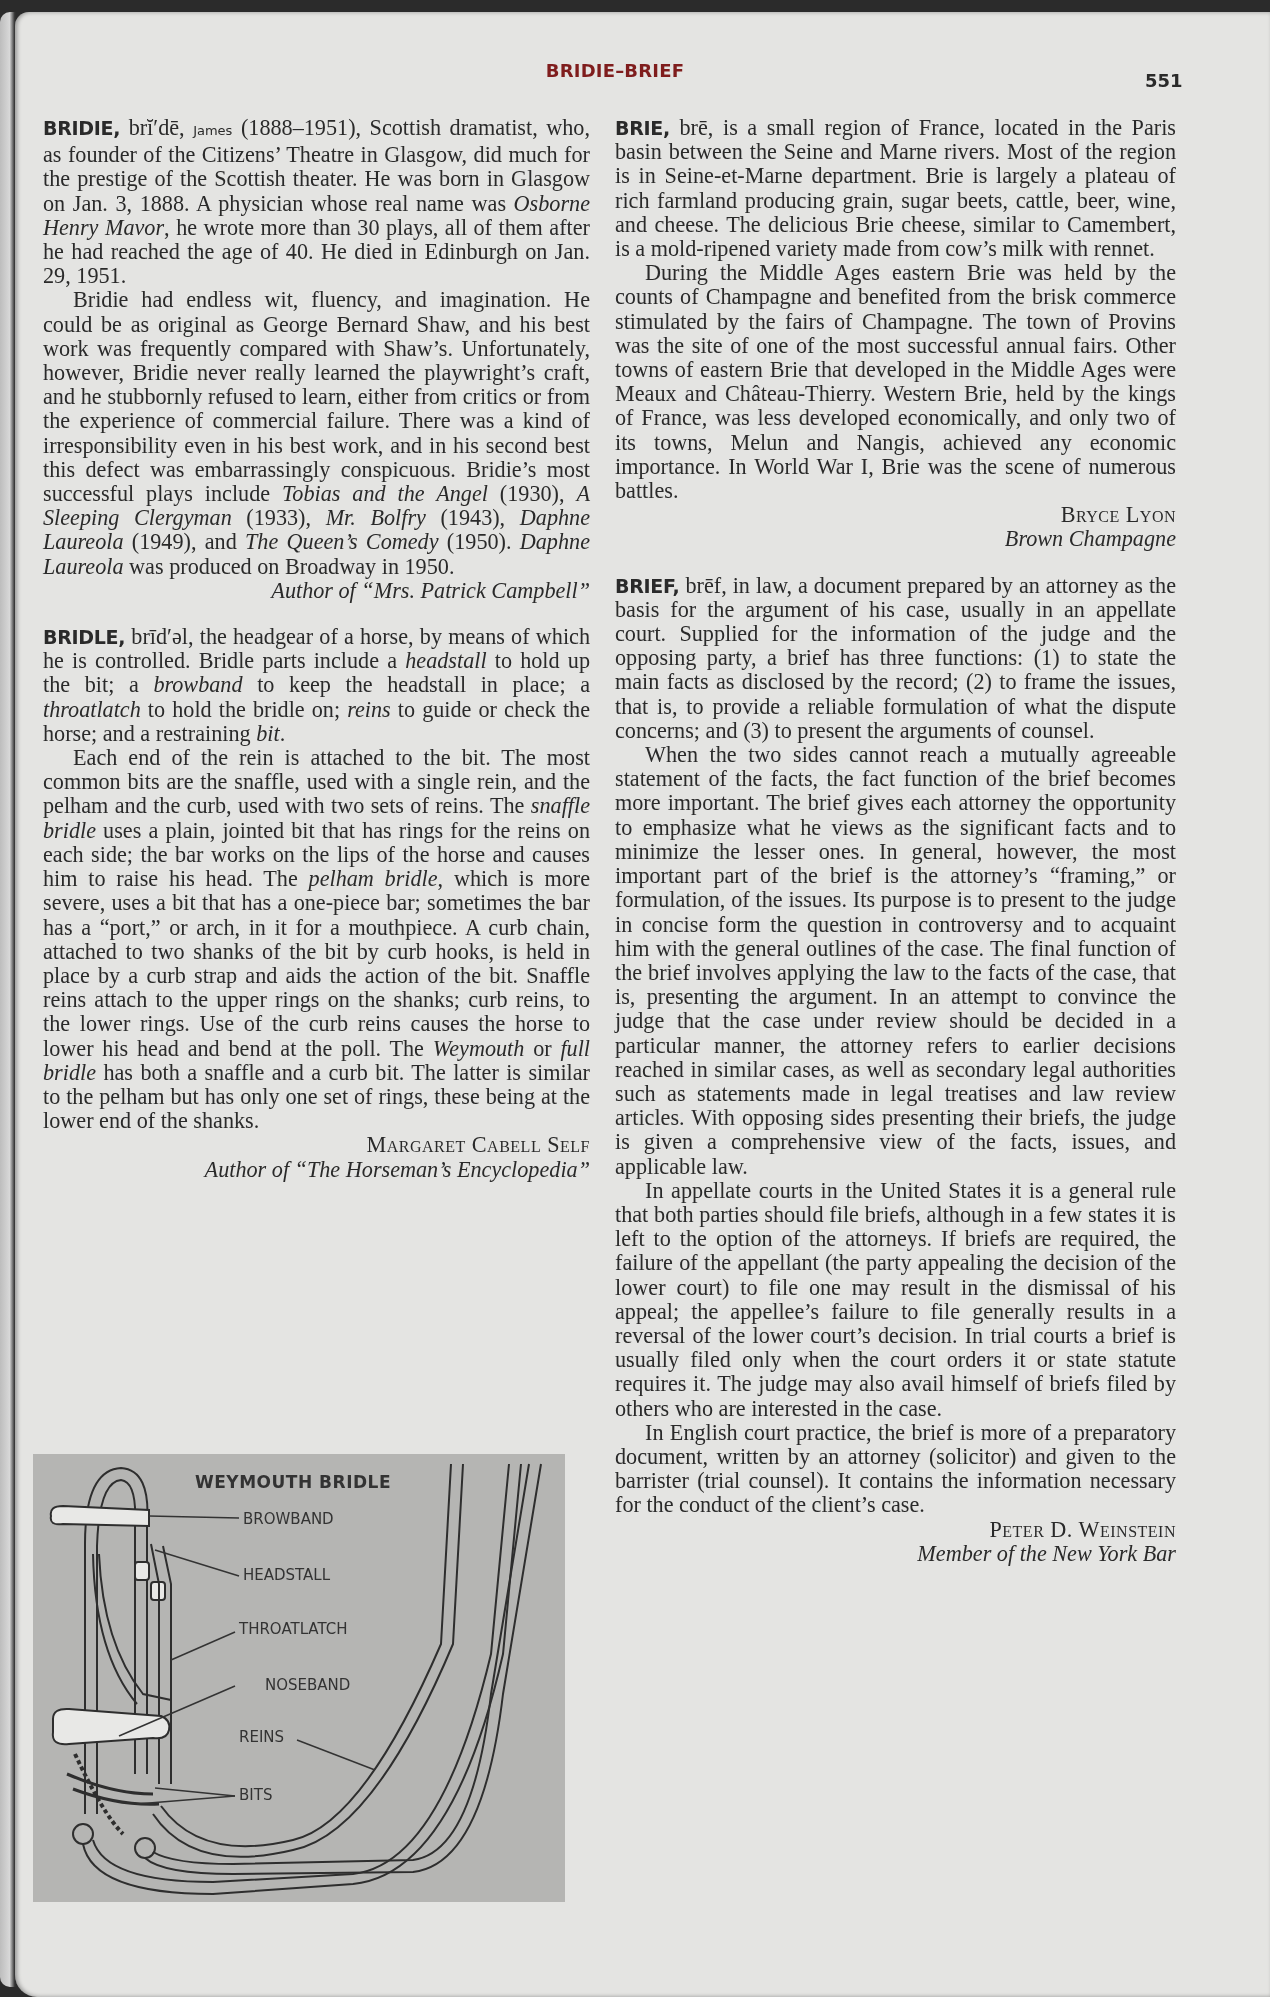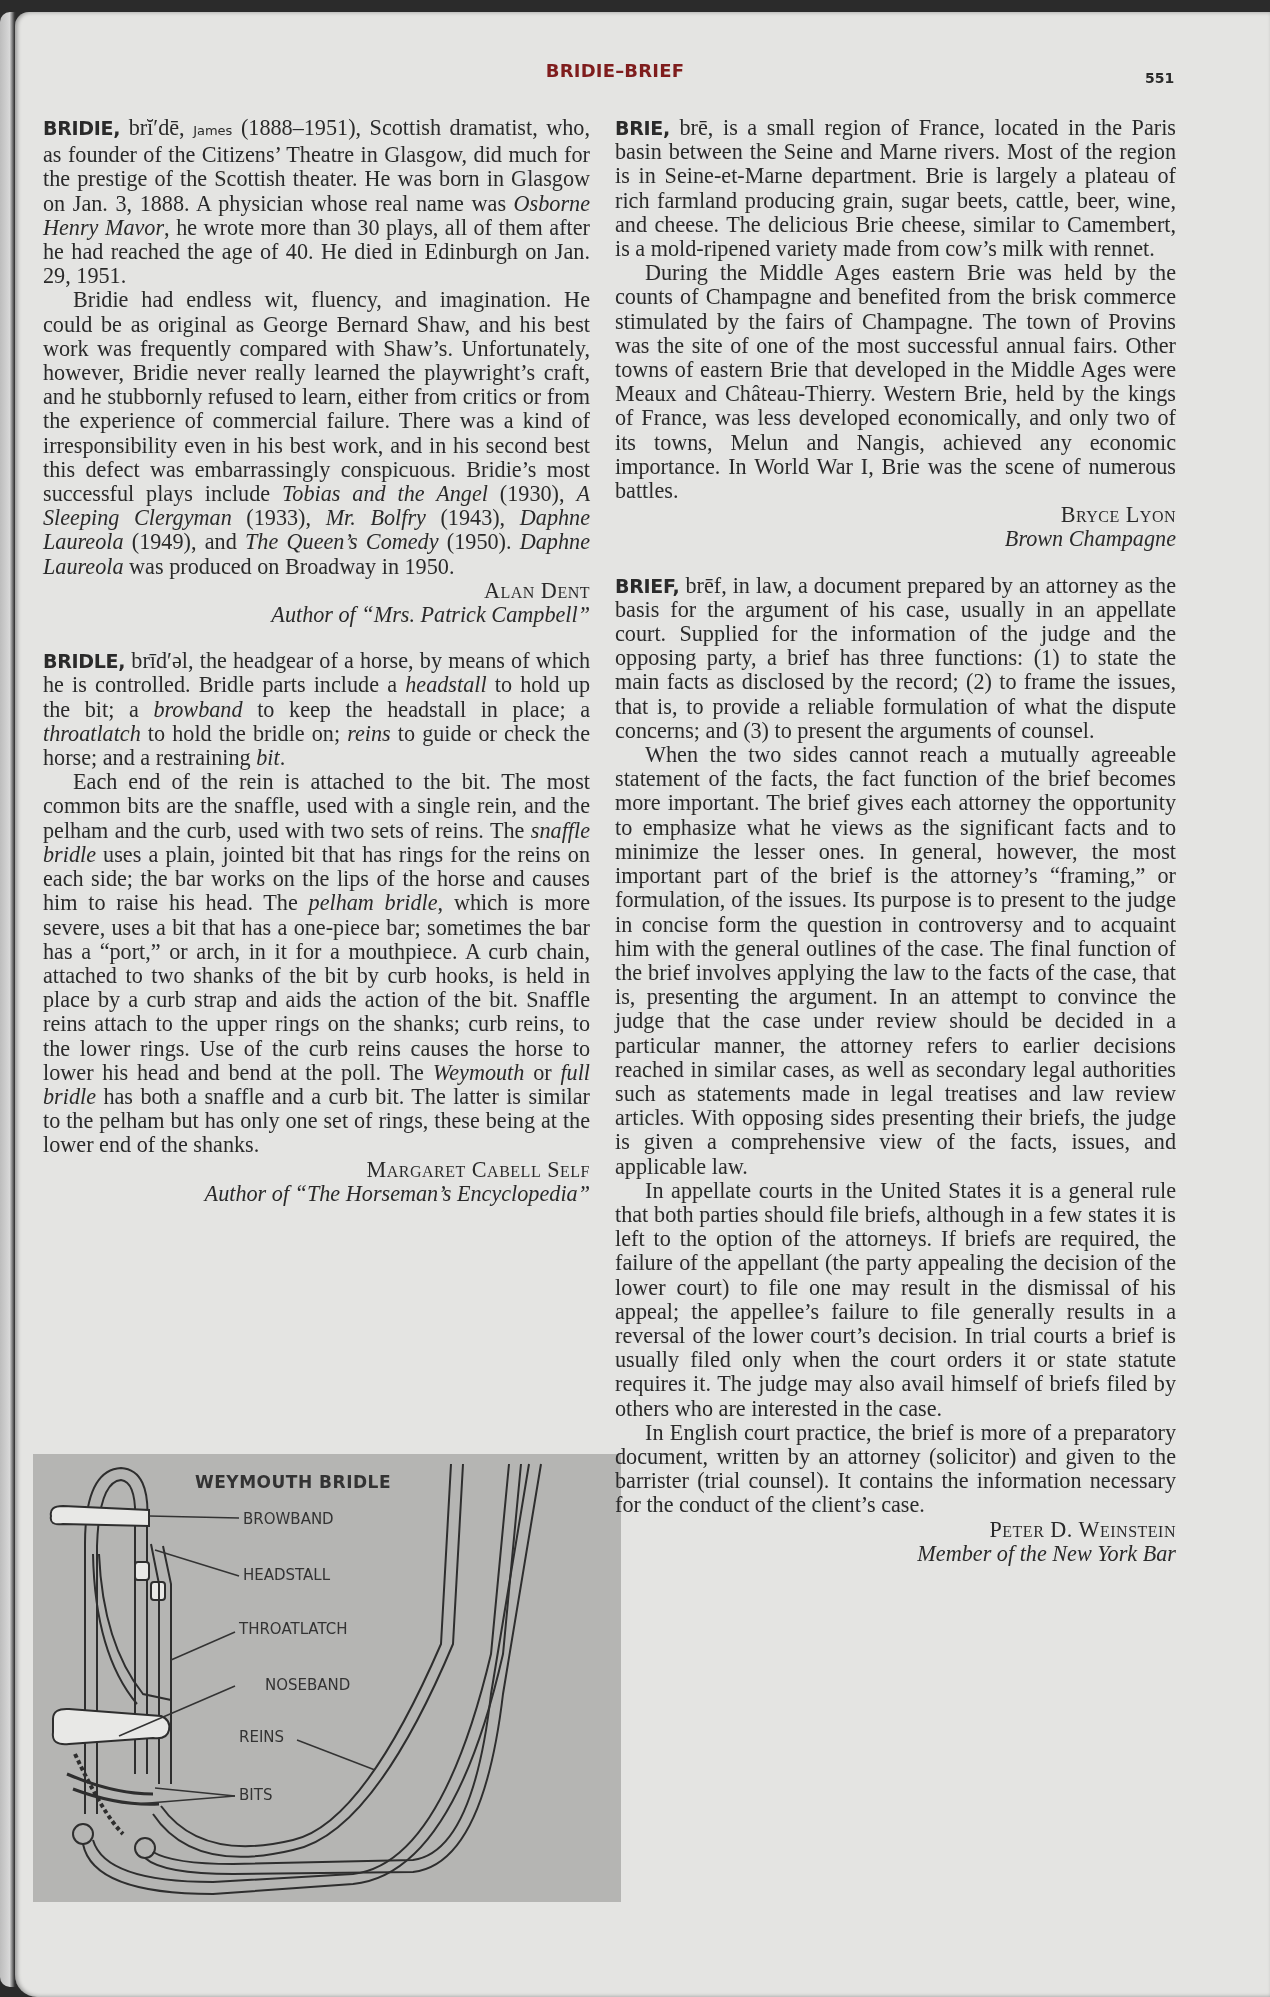--- a/index.html
+++ b/index.html
@@ -22,21 +22,21 @@
     box-shadow: inset 2px 0 4px rgba(0,0,0,0.35);
   }
   .running-head {
     position: absolute; top: 48px; left: 0; width: 1200px; text-align: center;
     font-family: "DejaVu Sans", "Liberation Sans", sans-serif;
     font-weight: bold; font-size: 18px; color: #7f1d1d; letter-spacing: 0.2px;
   }
   .page-number {
     position: absolute; top: 58px; left: 1130px;
     font-family: "DejaVu Sans", "Liberation Sans", sans-serif;
-    font-weight: bold; font-size: 14px; color: #2a2a2a;
+    font-weight: bold; font-size: 18px; color: #2a2a2a;
   }
   .col {
     position: absolute; top: 104px;
     font-family: "Liberation Serif", "DejaVu Serif", serif;
     font-size: 22.2px; line-height: 24.2px; text-align: justify;
     hyphens: manual;
   }
   .col-left { left: 28px; width: 547px; }
   .col-right { left: 600px; width: 561px; }
   .col p { margin: 0; text-indent: 30px; }
@@ -49,21 +49,21 @@
     font-family: "DejaVu Sans", "Liberation Sans", sans-serif;
     font-weight: normal; font-size: 13px;
   }
   .sig { text-align: right; margin: 0; }
   .sig-name { font-variant: small-caps; letter-spacing: 0.5px; }
   .sig-aff { font-style: italic; }
   .gap { height: 22px; }
   i { font-style: italic; }
 
   .figure {
-    position: absolute; left: 18px; top: 1442px; width: 588px; height: 448px;
+    position: absolute; left: 18px; top: 1442px; width: 532px; height: 448px;
     background: #b5b5b3;
   }
   .figure svg { position: absolute; left: 0; top: 0; }
   .fig-title {
     position: absolute; left: 162px; top: 18px;
     font-family: "DejaVu Sans", "Liberation Sans", sans-serif;
     font-weight: bold; font-size: 17px; color: #333;
     letter-spacing: 0.5px;
   }
   .fig-label {
@@ -79,21 +79,20 @@
 <div class="page">
 
   <div class="running-head">BRIDIE–BRIEF</div>
   <div class="page-number">551</div>
 
   <div class="col col-left">
 
     <div>
       <p class="first"><span class="headword">BRIDIE,</span><span> brĭ′dē, </span><span class="name-bold">James</span><span> (1888–1951), Scottish dramatist, who, as founder of the Citizens’ Theatre in Glasgow, did much for the prestige of the Scottish theater. He was born in Glasgow on Jan. 3, 1888. A physician whose real name was </span><i>Osborne Henry Mavor</i><span>, he wrote more than 30 plays, all of them after he had reached the age of 40. He died in Edinburgh on Jan. 29, 1951.</span></p>
       <p><span>Bridie had endless wit, fluency, and imagina­tion. He could be as original as George Bernard Shaw, and his best work was frequently compared with Shaw’s. Unfortunately, however, Bridie never really learned the playwright’s craft, and he stubbornly refused to learn, either from critics or from the experience of commercial failure. There was a kind of irresponsibility even in his best work, and in his second best this defect was embarrassingly conspicuous. Bridie’s most suc­cessful plays include </span><i>Tobias and the Angel</i><span> (1930), </span><i>A Sleeping Clergyman</i><span> (1933), </span><i>Mr. Bolfry</i><span> (1943), </span><i>Daphne Laureola</i><span> (1949), and </span><i>The Queen’s Comedy</i><span> (1950). </span><i>Daphne Laureola</i><span> was produced on Broadway in 1950.</span></p>
-      <p class="sig sig-name">Alan Dent</p>
       <p class="sig sig-aff">Author of “Mrs. Patrick Campbell”</p>
     </div>
 
     <div class="gap"></div>
 
     <div>
       <p class="first"><span class="headword">BRIDLE,</span><span> brīd′əl, the headgear of a horse, by means of which he is controlled. Bridle parts in­clude a </span><i>headstall</i><span> to hold up the bit; a </span><i>browband</i><span> to keep the headstall in place; a </span><i>throatlatch</i><span> to hold the bridle on; </span><i>reins</i><span> to guide or check the horse; and a restraining </span><i>bit</i><span>.</span></p>
       <p><span>Each end of the rein is attached to the bit. The most common bits are the snaffle, used with a single rein, and the pelham and the curb, used with two sets of reins. The </span><i>snaffle bridle</i><span> uses a plain, jointed bit that has rings for the reins on each side; the bar works on the lips of the horse and causes him to raise his head. The </span><i>pelham bridle</i><span>, which is more severe, uses a bit that has a one-piece bar; sometimes the bar has a “port,” or arch, in it for a mouthpiece. A curb chain, attached to two shanks of the bit by curb hooks, is held in place by a curb strap and aids the action of the bit. Snaffle reins attach to the up­per rings on the shanks; curb reins, to the lower rings. Use of the curb reins causes the horse to lower his head and bend at the poll. The </span><i>Wey­mouth</i><span> or </span><i>full bridle</i><span> has both a snaffle and a curb bit. The latter is similar to the pelham but has only one set of rings, these being at the lower end of the shanks.</span></p>
       <p class="sig sig-name">Margaret Cabell Self</p>
       <p class="sig sig-aff">Author of “The Horseman’s Encyclopedia”</p>

